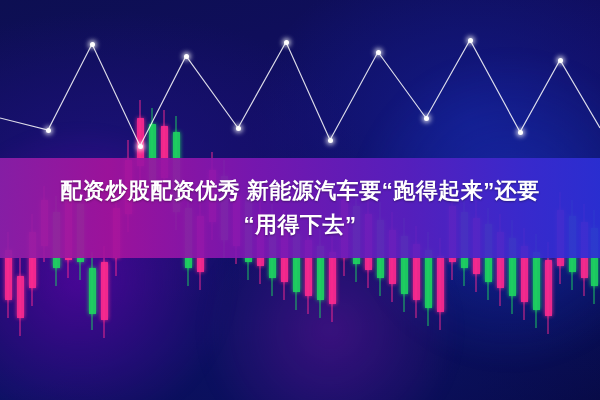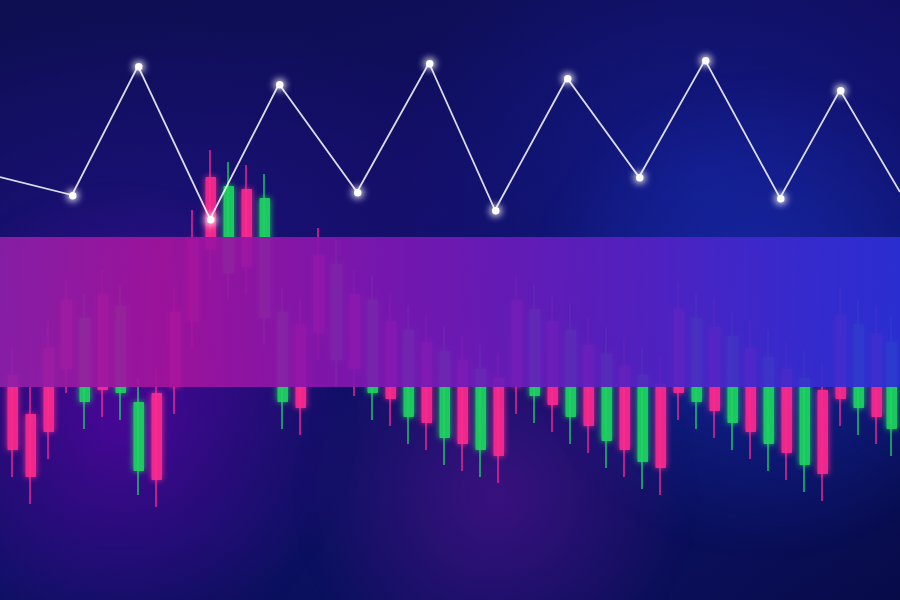--- a/index.html
+++ b/index.html
@@ -331,14 +331,18 @@
       <div class="dot" style="left: 286px; top: 42px; background: rgb(255, 255, 255);"></div>
       <div class="dot" style="left: 330px; top: 140px; background: rgb(255, 255, 255);"></div>
       <div class="dot" style="left: 378px; top: 52px; background: rgb(255, 255, 255);"></div>
       <div class="dot" style="left: 426px; top: 118px; background: rgb(255, 255, 255);"></div>
       <div class="dot" style="left: 470px; top: 40px; background: rgb(255, 255, 255);"></div>
       <div class="dot" style="left: 520px; top: 132px; background: rgb(255, 255, 255);"></div>
       <div class="dot" style="left: 560px; top: 60px; background: rgb(255, 255, 255);"></div>
     </div>
 
   <div class="banner"></div>
+  <div class="banner-text">
+    <span>配资炒股配资优秀 新能源汽车要“跑得起来”还要</span>
+    <span>“用得下去”</span>
+  </div>
 
 </div>
 
 </body></html>

